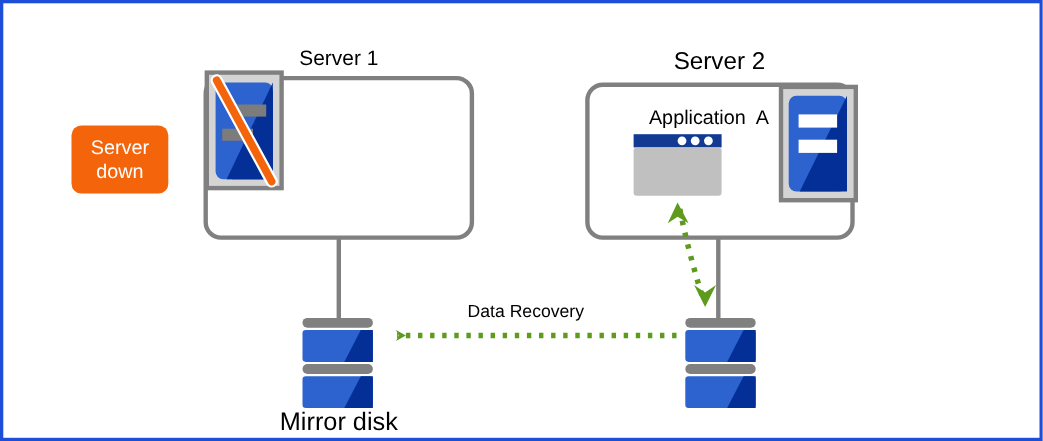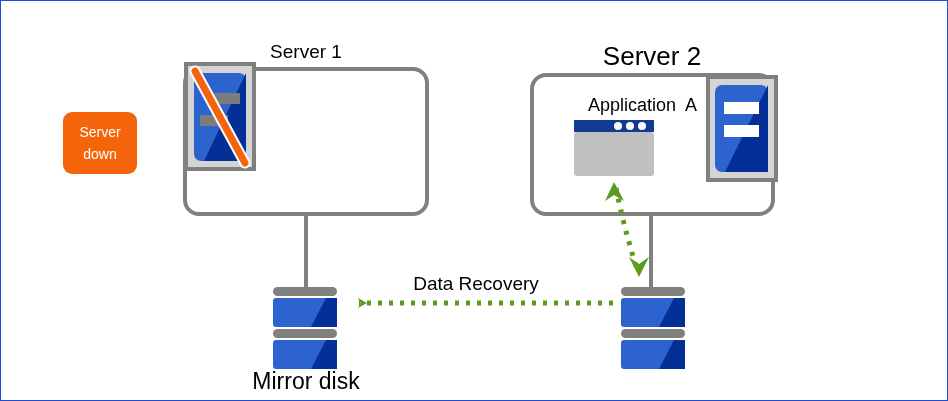--- a/index.html
+++ b/index.html
@@ -5,21 +5,21 @@
   html, body {
     margin: 0;
     padding: 0;
     background: #ffffff;
   }
   #canvas {
     position: relative;
     width: 948px;
     height: 401px;
     background: #ffffff;
-    border: 1px solid #1d4ed8;
+    border: 3px solid #1d4ed8;
     box-sizing: border-box;
     overflow: hidden;
     font-family: "Liberation Sans", sans-serif;
   }
   svg.layer {
     position: absolute;
     left: 0;
     top: 0;
     width: 948px;
     height: 401px;
@@ -29,42 +29,42 @@
     color: #000000;
     white-space: pre;
     font-family: "Liberation Sans", sans-serif;
   }
   #title-server1 {
     left: 183px; top: 40px; width: 244px;
     text-align: center; font-size: 19px;
   }
   #title-server2 {
     left: 530px; top: 40px; width: 242px;
-    text-align: center; font-size: 26px;
+    text-align: center; font-size: 22px;
   }
   #label-app-a {
     left: 530px; top: 94px; width: 166px;
     text-align: right; font-size: 18px;
   }
   #label-data-recovery {
     left: 345px; top: 272px; width: 260px;
-    text-align: center; font-size: 19px;
+    text-align: center; font-size: 16px;
   }
   #label-mirror-disk {
     left: 215px; top: 367px; width: 180px;
     text-align: center; font-size: 23px;
   }
   #badge-server-down {
     position: absolute;
     left: 62px; top: 111px;
-    width: 74px; height: 62px;
+    width: 88px; height: 62px;
     background: #F4650B;
     border-radius: 9px;
     color: #ffffff;
-    font-size: 14px;
+    font-size: 18px;
     line-height: 22px;
     display: flex;
     flex-direction: column;
     align-items: center;
     justify-content: center;
     font-family: "Liberation Sans", sans-serif;
   }
 </style>
 </head>
 <body>

